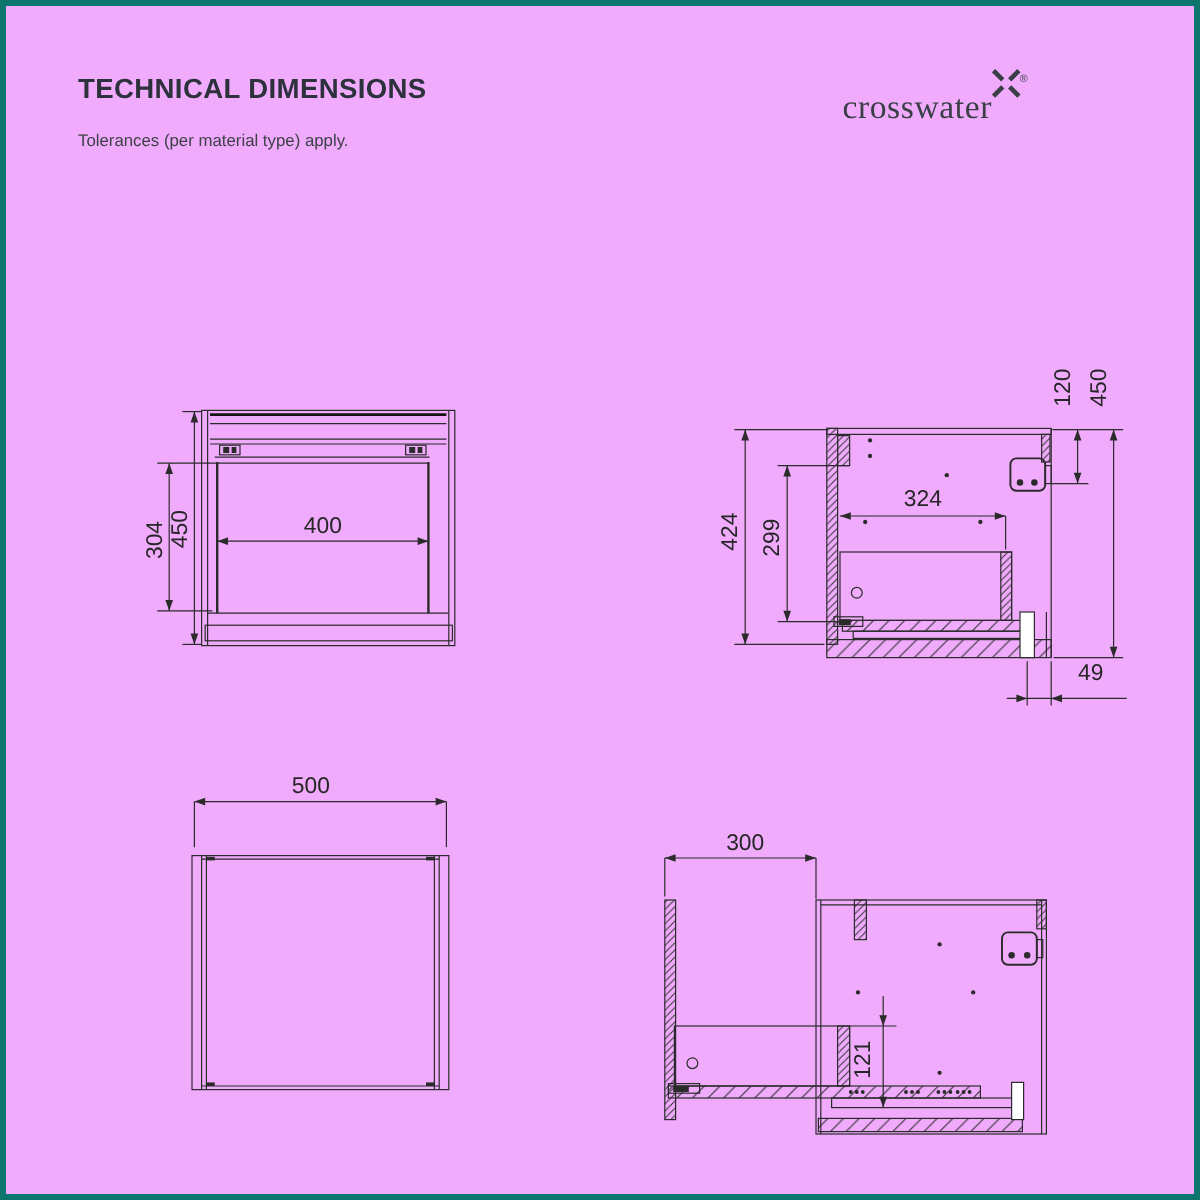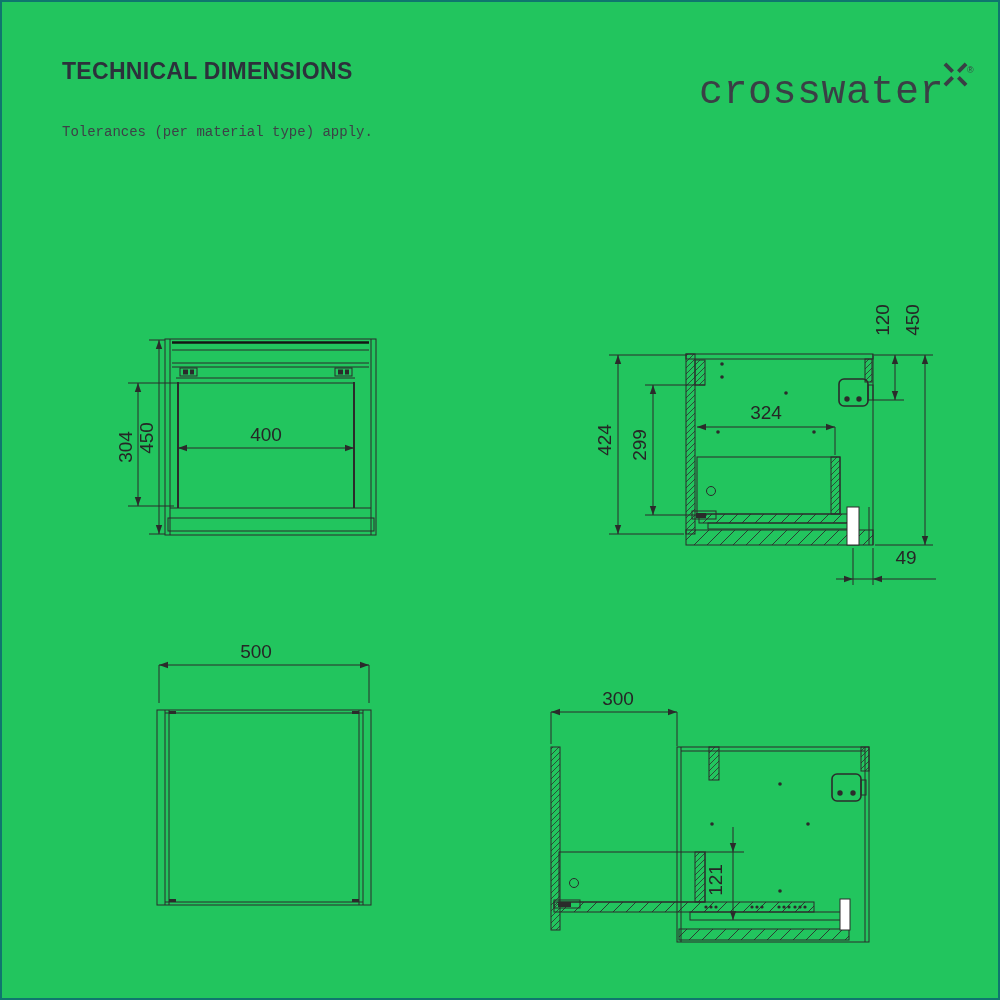--- a/index.html
+++ b/index.html
@@ -1,34 +1,34 @@
 <!DOCTYPE html>
 <html><head>
 <meta charset="utf-8">
 <style>
   html,body{margin:0;padding:0;background:#fff;}
   .page{
-    position:relative;width:1000px;height:1000px;background:#22c55e;
-    border:2px solid #0f766e;box-sizing:border-box;overflow:hidden;
+    position:relative;width:1000px;height:1000px;background:#f0abfc;
+    border:5px solid #0f766e;box-sizing:border-box;overflow:hidden;
     font-family:"Liberation Sans",sans-serif;
   }
   .page-title{
     position:absolute;left:60px;top:56px;margin:0;
     font-size:23px;font-weight:700;color:#2c313b;letter-spacing:.3px;
   }
   .subtitle{
     position:absolute;left:60px;margin:0;
     font-size:14px;color:#3d4147;
   }
   .subtitle.s1{top:93px;}
-  .subtitle.s2{top:122px;font-family:Liberation Mono, monospace;}
+  .subtitle.s2{top:104px;}
   .logo{position:absolute;left:697px;top:68px;white-space:nowrap;}
   .brand{
-    font-family:Liberation Mono, monospace;
-    font-size:40px;color:#3a3f45;letter-spacing:.5px;
+    font-family:Liberation Serif, serif;
+    font-size:28px;color:#3a3f45;letter-spacing:.5px;
   }
   .xmark{position:relative;top:-16px;left:-1px;}
   .reg{font-size:9px;color:#3a3f45;position:relative;top:-30px;left:-2px;}
   svg.drawing{position:absolute;left:0;top:0;}
   svg text{
     fill:#262626;stroke:none;font-family:"Liberation Sans",sans-serif;
     font-size:19px;
   }
   .dim line{stroke:#2b2b2b;stroke-width:1;}
   .dim polygon{fill:#2b2b2b;stroke:none;}

